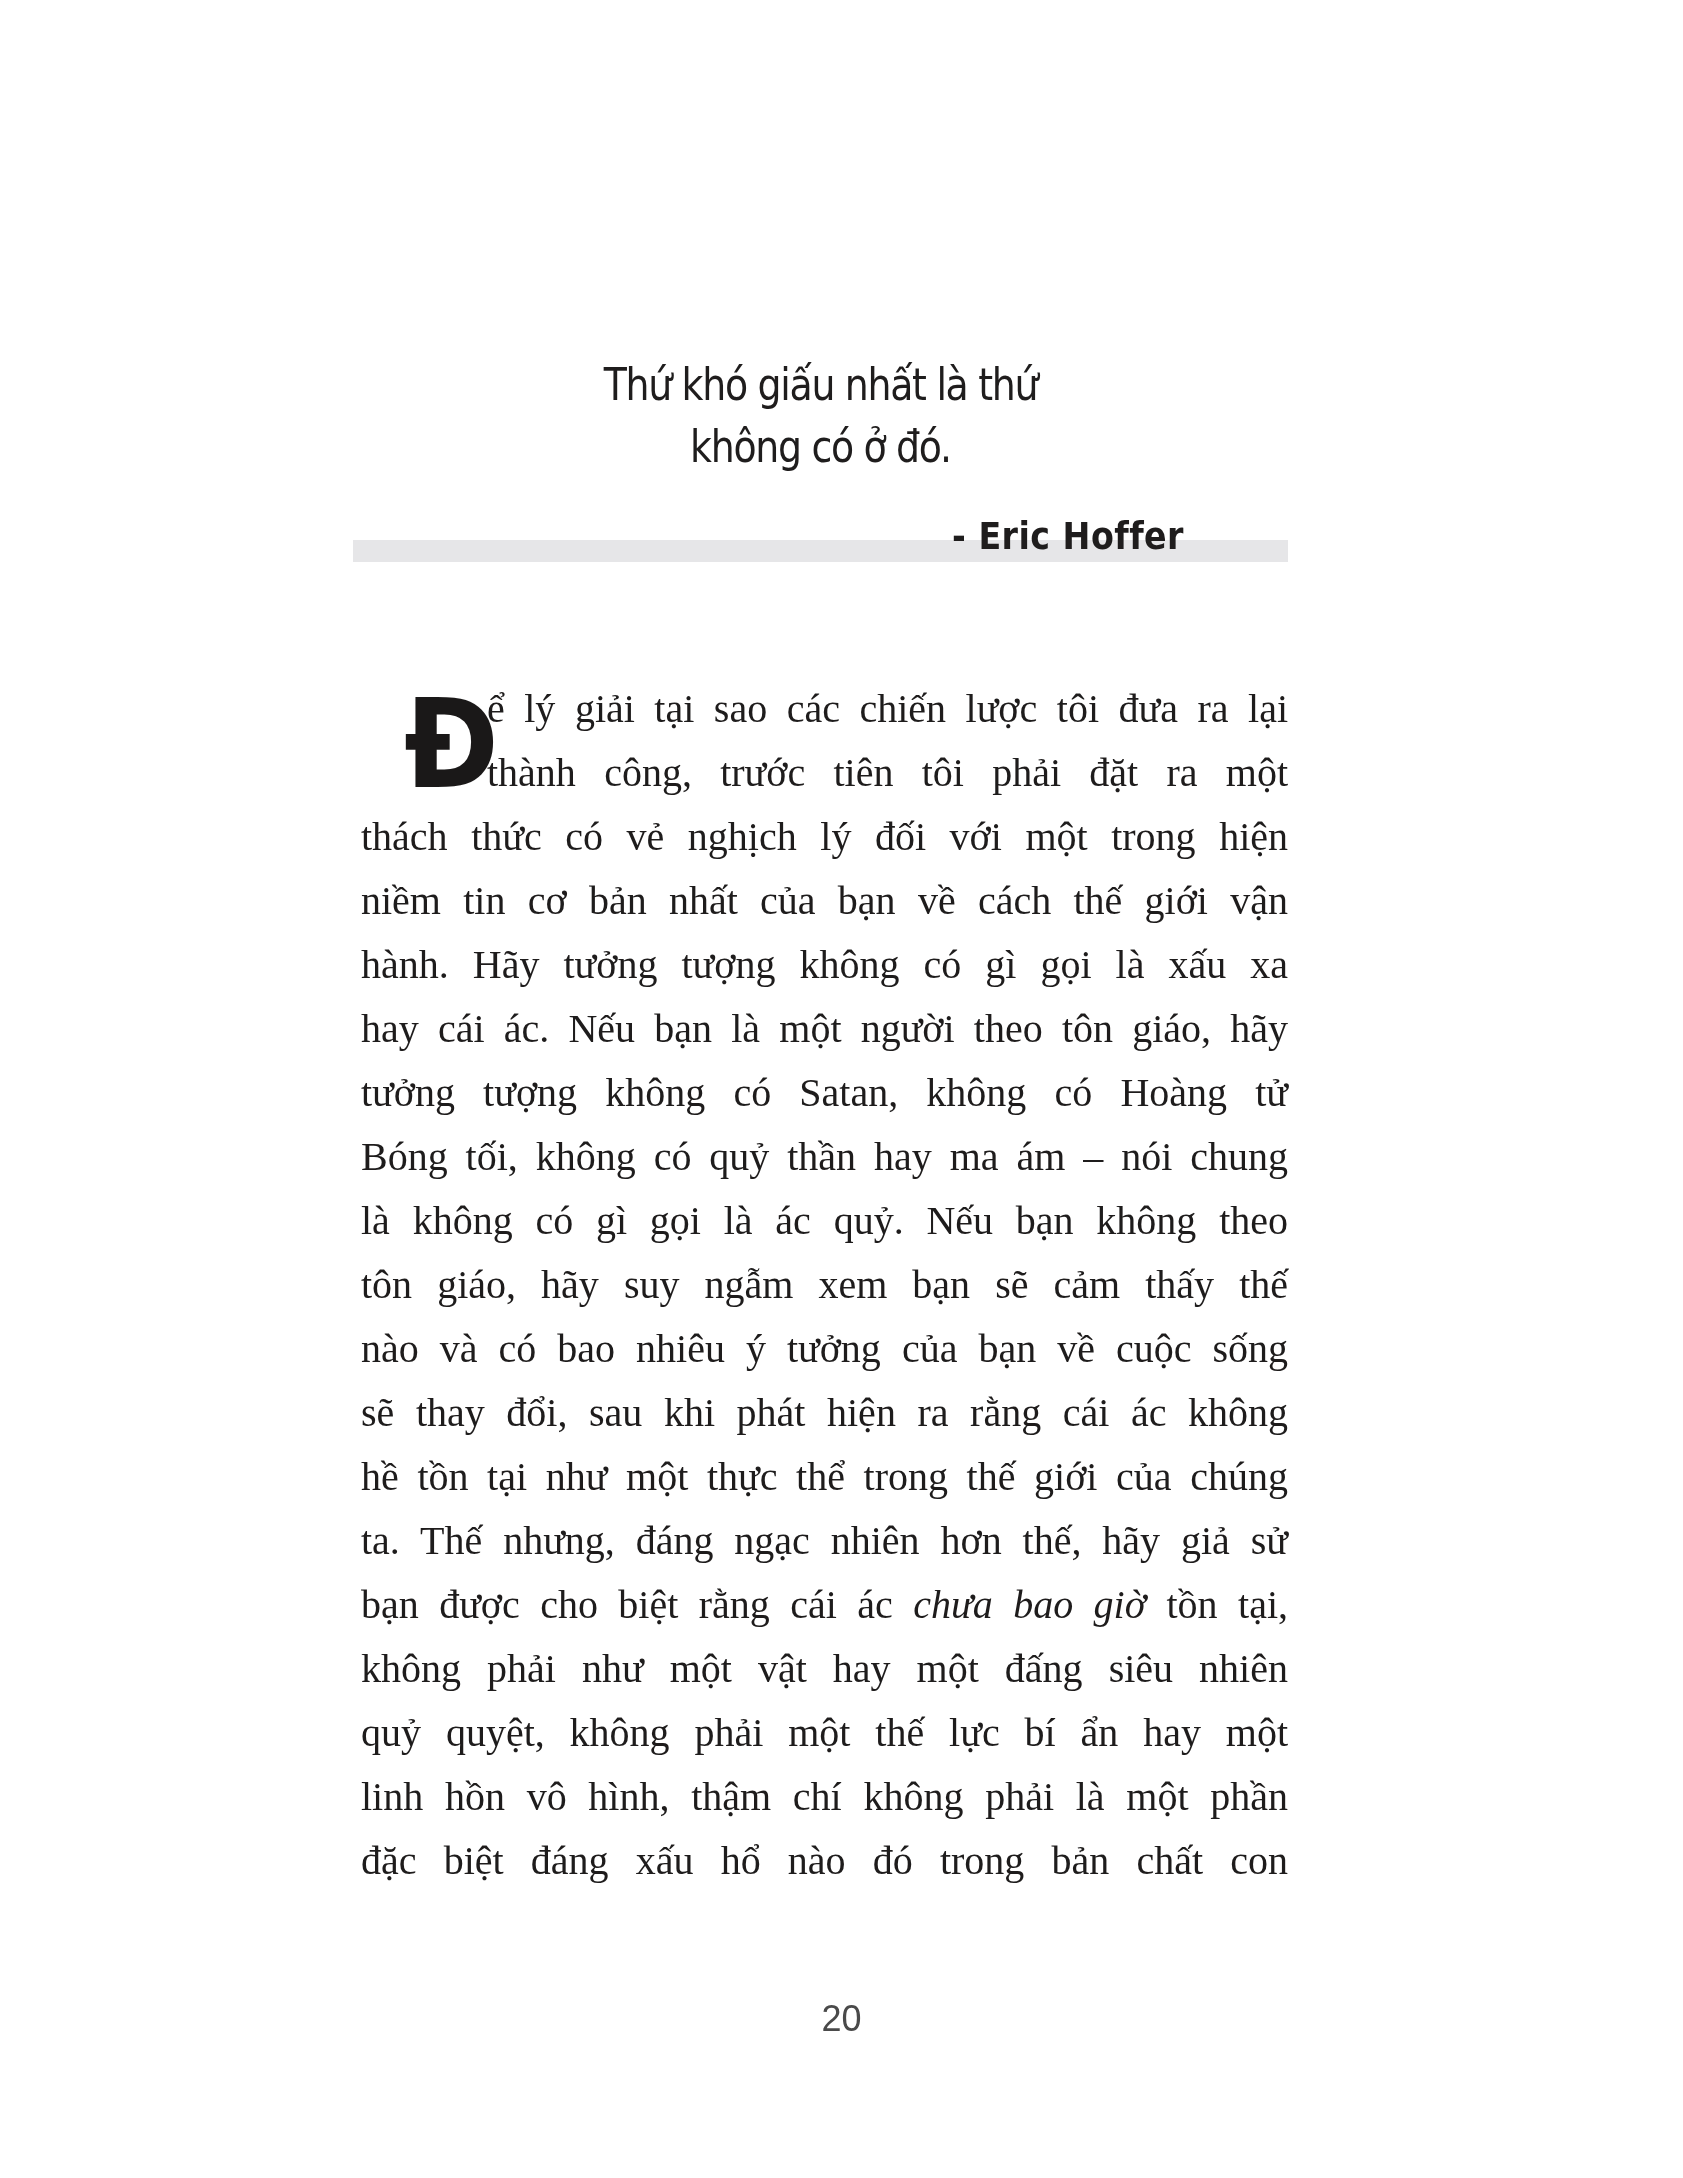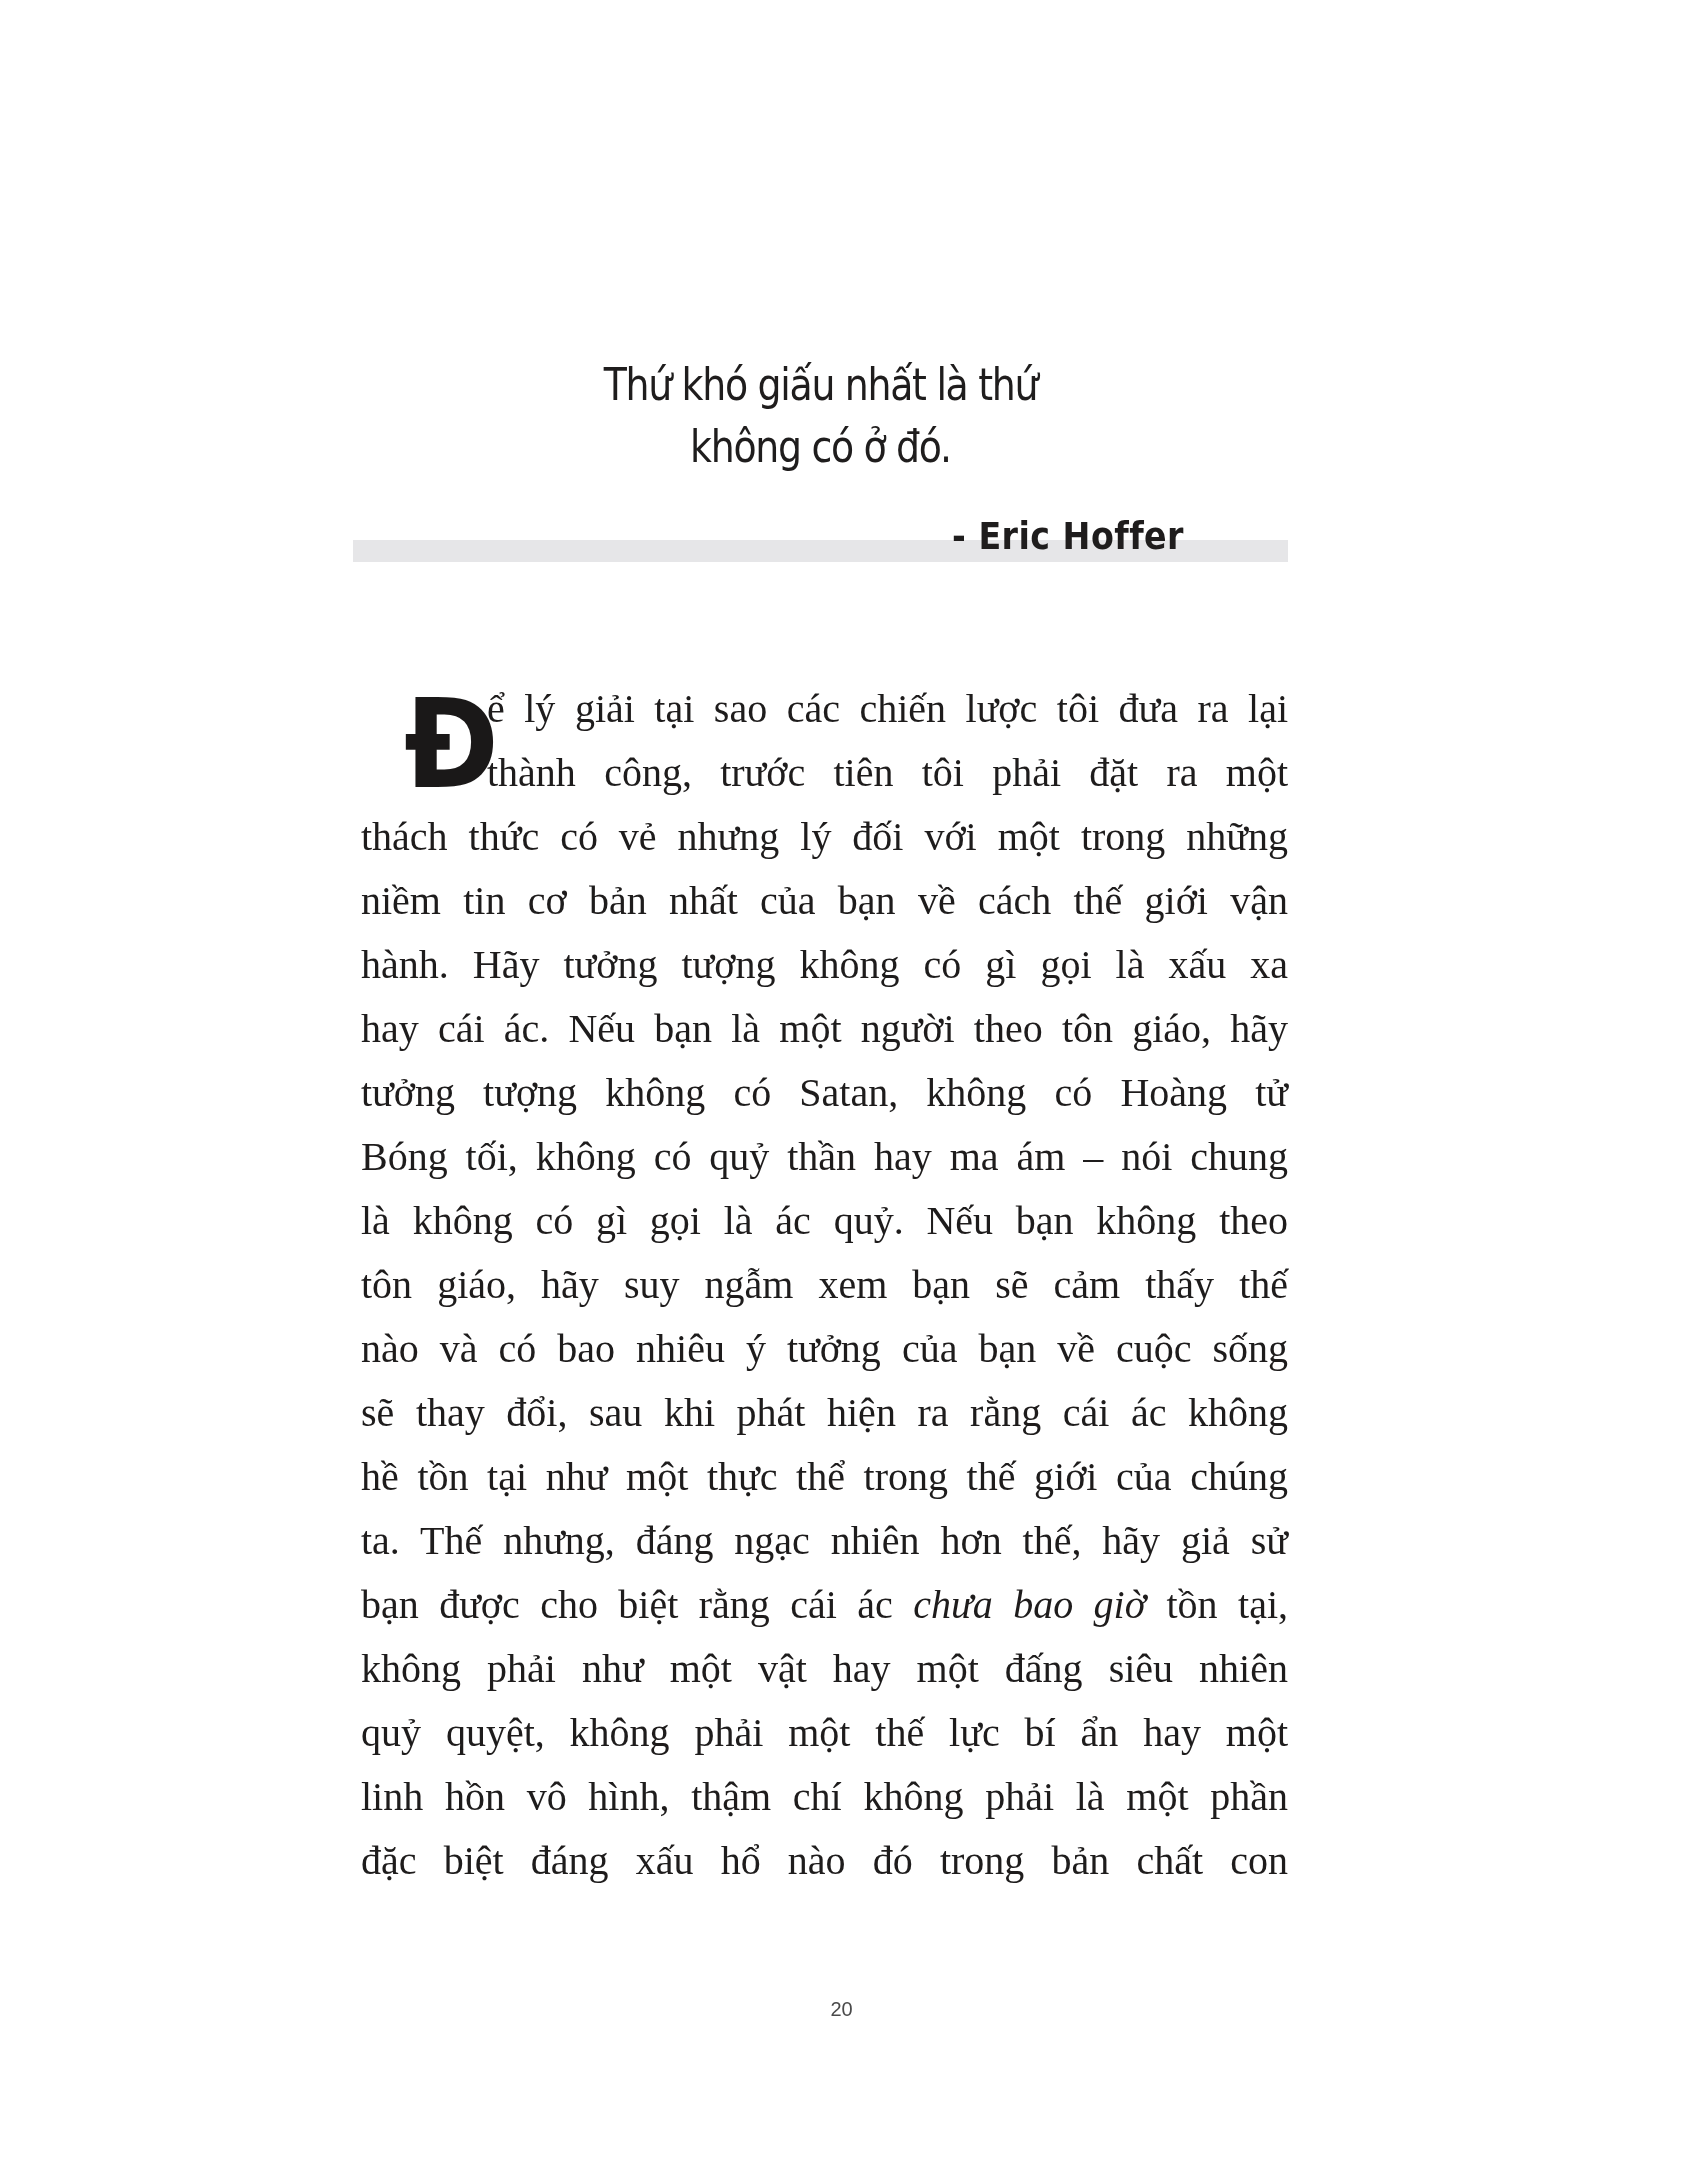--- a/index.html
+++ b/index.html
@@ -108,41 +108,41 @@
     }
 
     
     .page-number {
       position: absolute;
       left: 0;
       width: 1683px;
       top: 1998px;
       text-align: center;
       font-family: "Liberation Sans", sans-serif;
-      font-size: 20px;
+      font-size: 36px;
       color: #4a4a4a;
     }
   </style>
 </head>
 <body>
 
 <div class="page">
 
   <div class="epigraph-quote">
     <span class="q-line">Thứ khó giấu nhất là thứ</span>
     <span class="q-line">không có ở đó.</span>
   </div>
   <div class="epigraph-bar"></div>
   <div class="epigraph-attribution">- Eric Hoffer</div>
 
   <div class="body-text">
     <span class="drop-cap">Đ</span>
     <span class="body-line indent">ể lý giải tại sao các chiến lược tôi đưa ra lại</span>
     <span class="body-line indent">thành công, trước tiên tôi phải đặt ra một</span>
-    <span class="body-line">thách thức có vẻ nhưng lý đối với một trong những</span>
+    <span class="body-line">thách thức có vẻ nghịch lý đối với một trong hiện</span>
     <span class="body-line">niềm tin cơ bản nhất của bạn về cách thế giới vận</span>
     <span class="body-line">hành. Hãy tưởng tượng không có gì gọi là xấu xa</span>
     <span class="body-line">hay cái ác. Nếu bạn là một người theo tôn giáo, hãy</span>
     <span class="body-line">tưởng tượng không có Satan, không có Hoàng tử</span>
     <span class="body-line">Bóng tối, không có quỷ thần hay ma ám – nói chung</span>
     <span class="body-line">là không có gì gọi là ác quỷ. Nếu bạn không theo</span>
     <span class="body-line">tôn giáo, hãy suy ngẫm xem bạn sẽ cảm thấy thế</span>
     <span class="body-line">nào và có bao nhiêu ý tưởng của bạn về cuộc sống</span>
     <span class="body-line">sẽ thay đổi, sau khi phát hiện ra rằng cái ác không</span>
     <span class="body-line">hề tồn tại như một thực thể trong thế giới của chúng</span>

